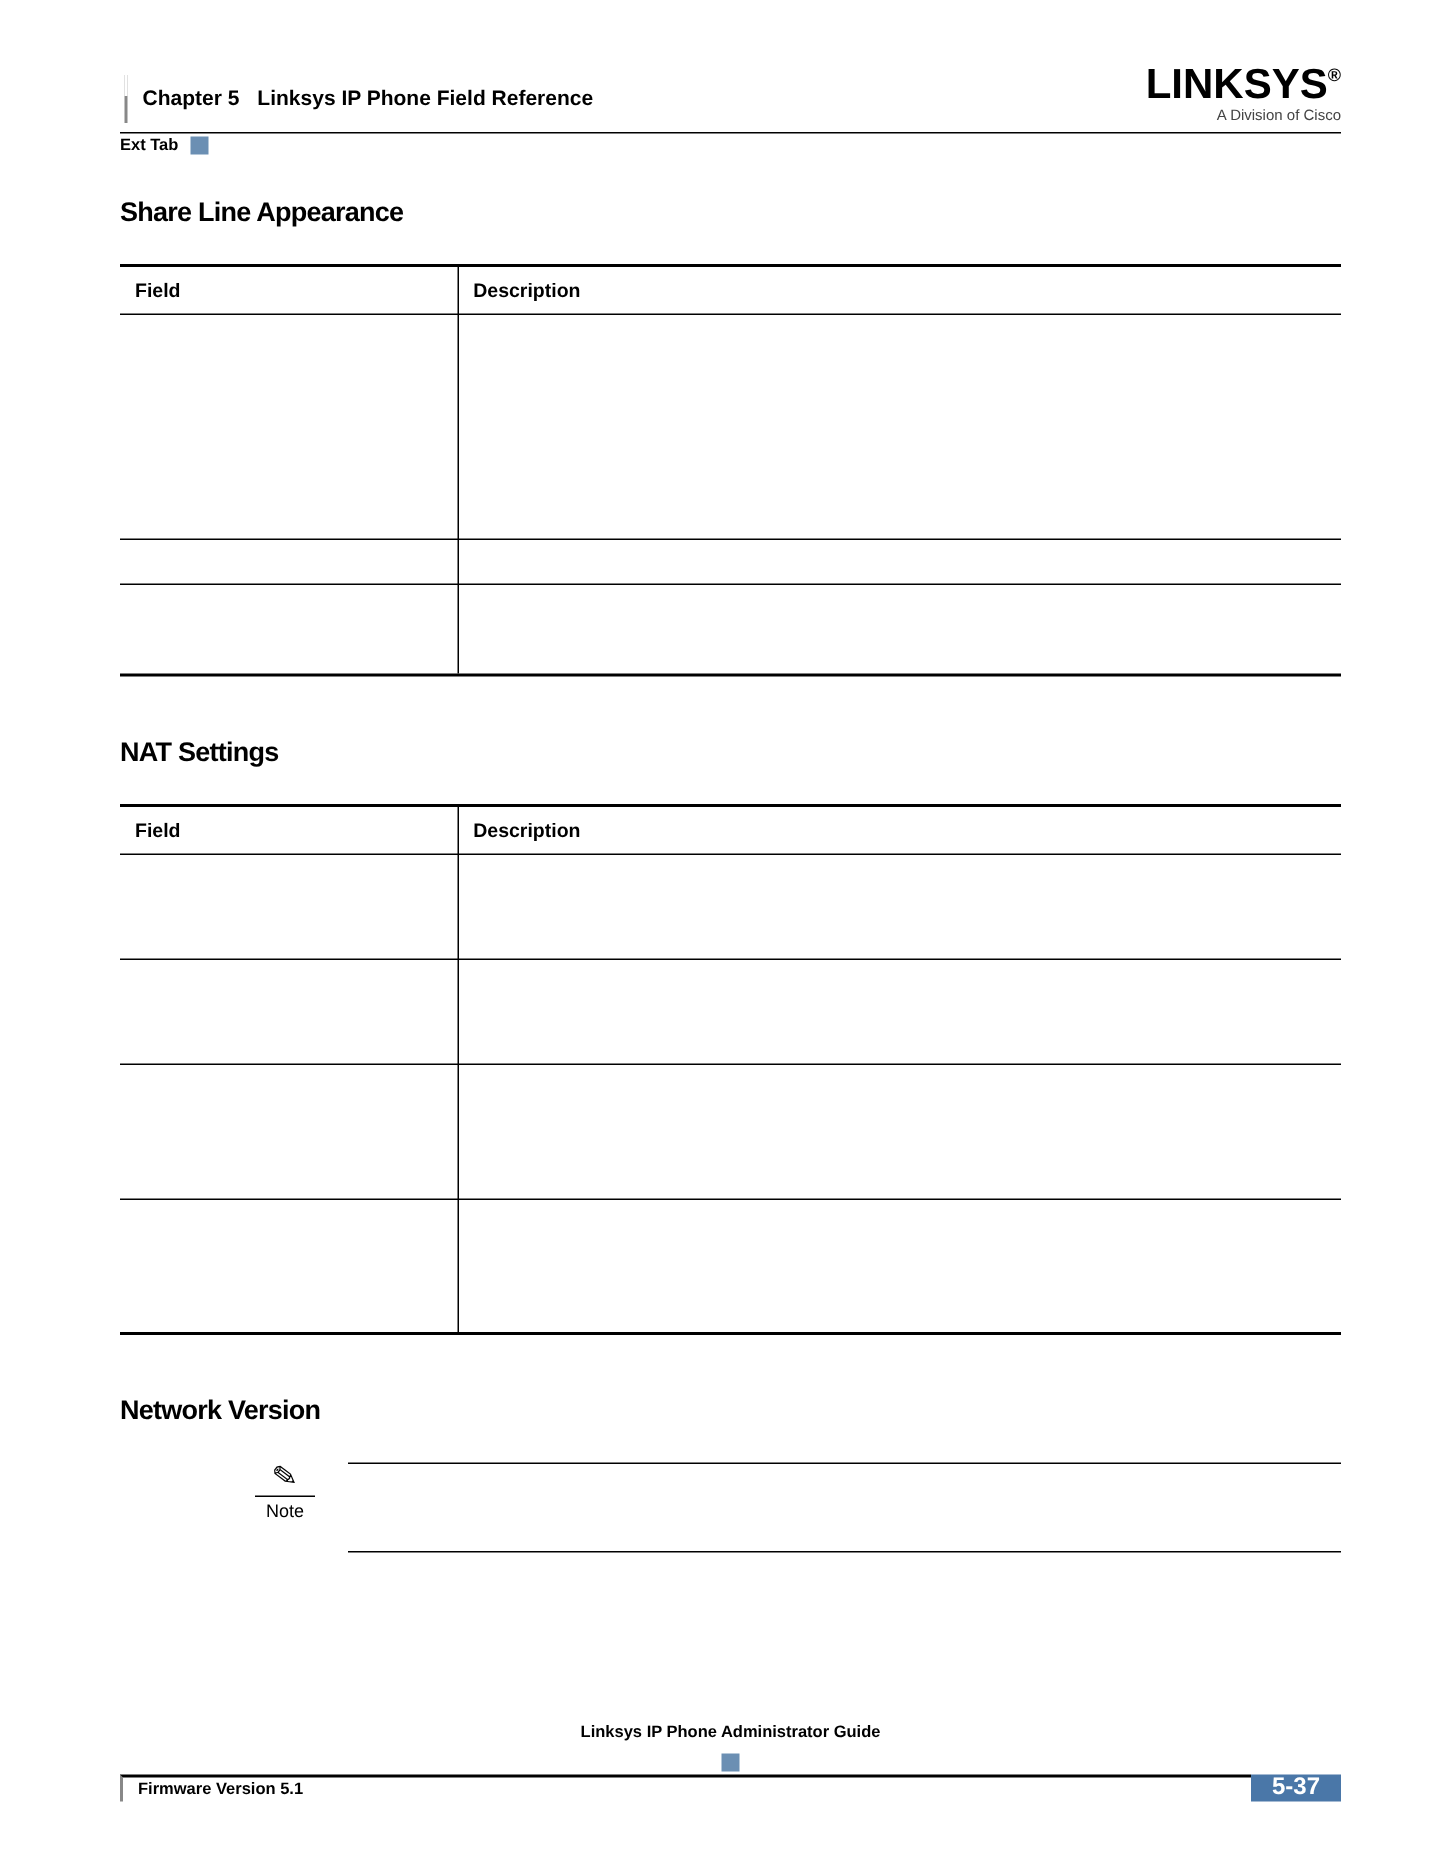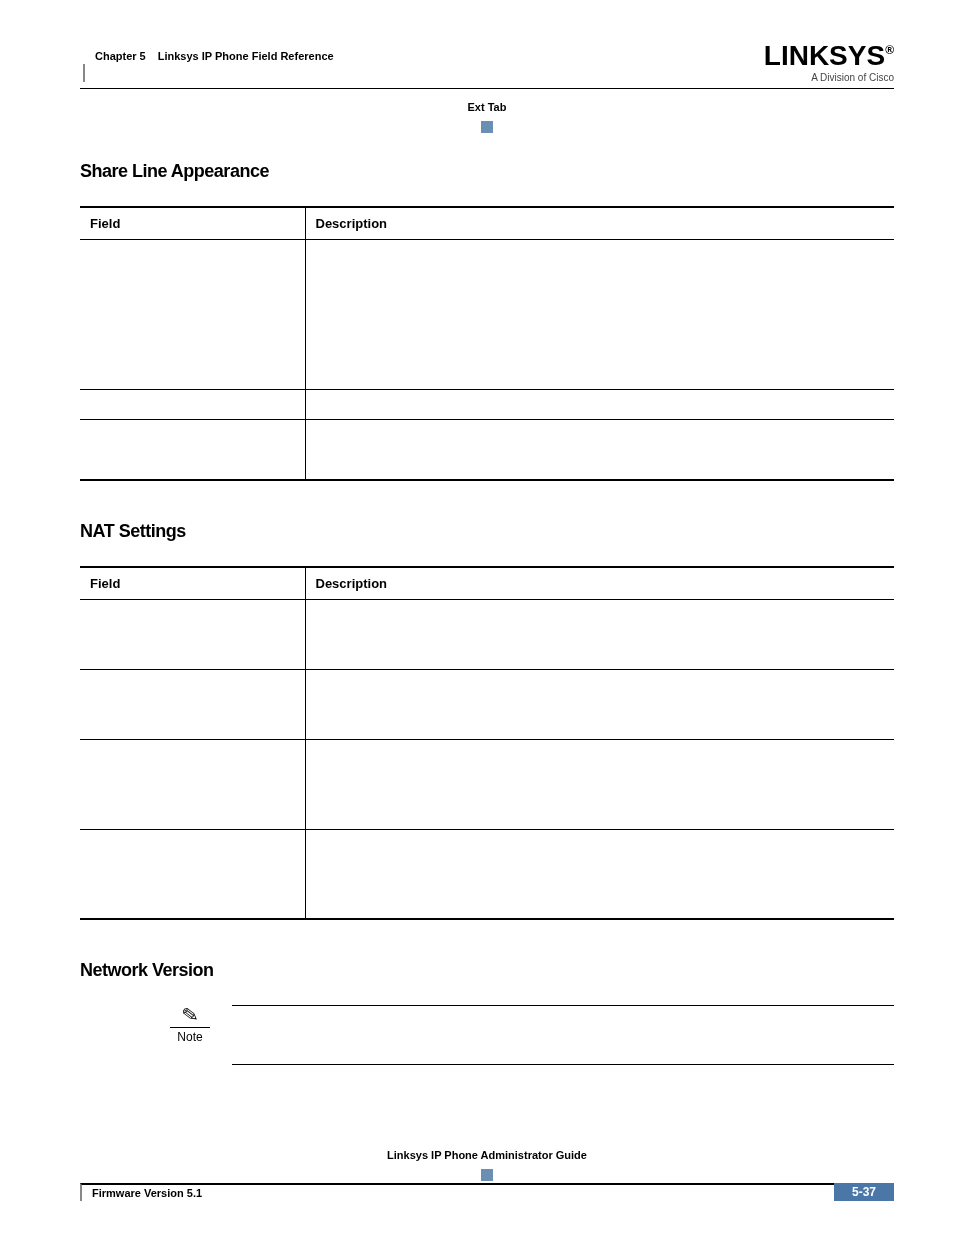--- a/index.html
+++ b/index.html
@@ -18,28 +18,28 @@
     padding: 50px 60px 0 80px;
   }
   .header-bar {
     display: flex;
     justify-content: space-between;
     align-items: flex-end;
     margin-bottom: 6px;
     padding-left: 3px;
   }
   .chapter-line {
-    font-size: 11px;
+    font-size: 14px;
     font-weight: bold;
     border-left: 2px solid #888;
     padding-left: 10px;
     position: relative;
     height: 32px;
     display: flex;
-    align-items: flex-start;
+    align-items: center;
     padding-bottom: 3px;
   }
   .chapter-line::before {
     content:"";
     position:absolute;
     left:-2px;
     top:0;
     width:2px;
     height:14px;
     background:#fff;
@@ -56,23 +56,22 @@
     font-weight: 900;
     letter-spacing: 0px;
     line-height: 1;
   }
   .logo-main sup { font-size: 12px; vertical-align: top; position: relative; top:2px;}
   .logo-sub { font-size: 10px; color: #444; margin-top:2px;}
   .ext-tab-row {
     display:flex; align-items:center;
     font-size: 11px; font-weight: bold; gap:8px;
     border-top:1px solid #000;
-    padding-top:12px;
+    padding-top:2px;
     margin-right:0;
-    flex-direction:column;
   }
   .ext-tab-row .sq { width:12px; height:12px; background:#6b8fb3; }
   h2.section-title {
     font-size: 18px;
     font-weight: bold;
     margin: 28px 0 24px 0;
     font-family: Arial, Helvetica, sans-serif;
     letter-spacing:-0.5px;
   }
   table.fields {
@@ -153,21 +152,21 @@
     border-left:2px solid #888;
     font-size:11px;
     font-weight:bold;
     padding:2px 10px;
     position:relative;
   }
   .footer-page {
     width:60px;
     background:#4a77a8;
     color:#fff;
-    font-size:12px;
+    font-size:16px;
     font-weight:bold;
     display:flex;
     align-items:center;
     justify-content:center;
   }
 </style>
 </head>
 <body>
 
 <div class="page">

